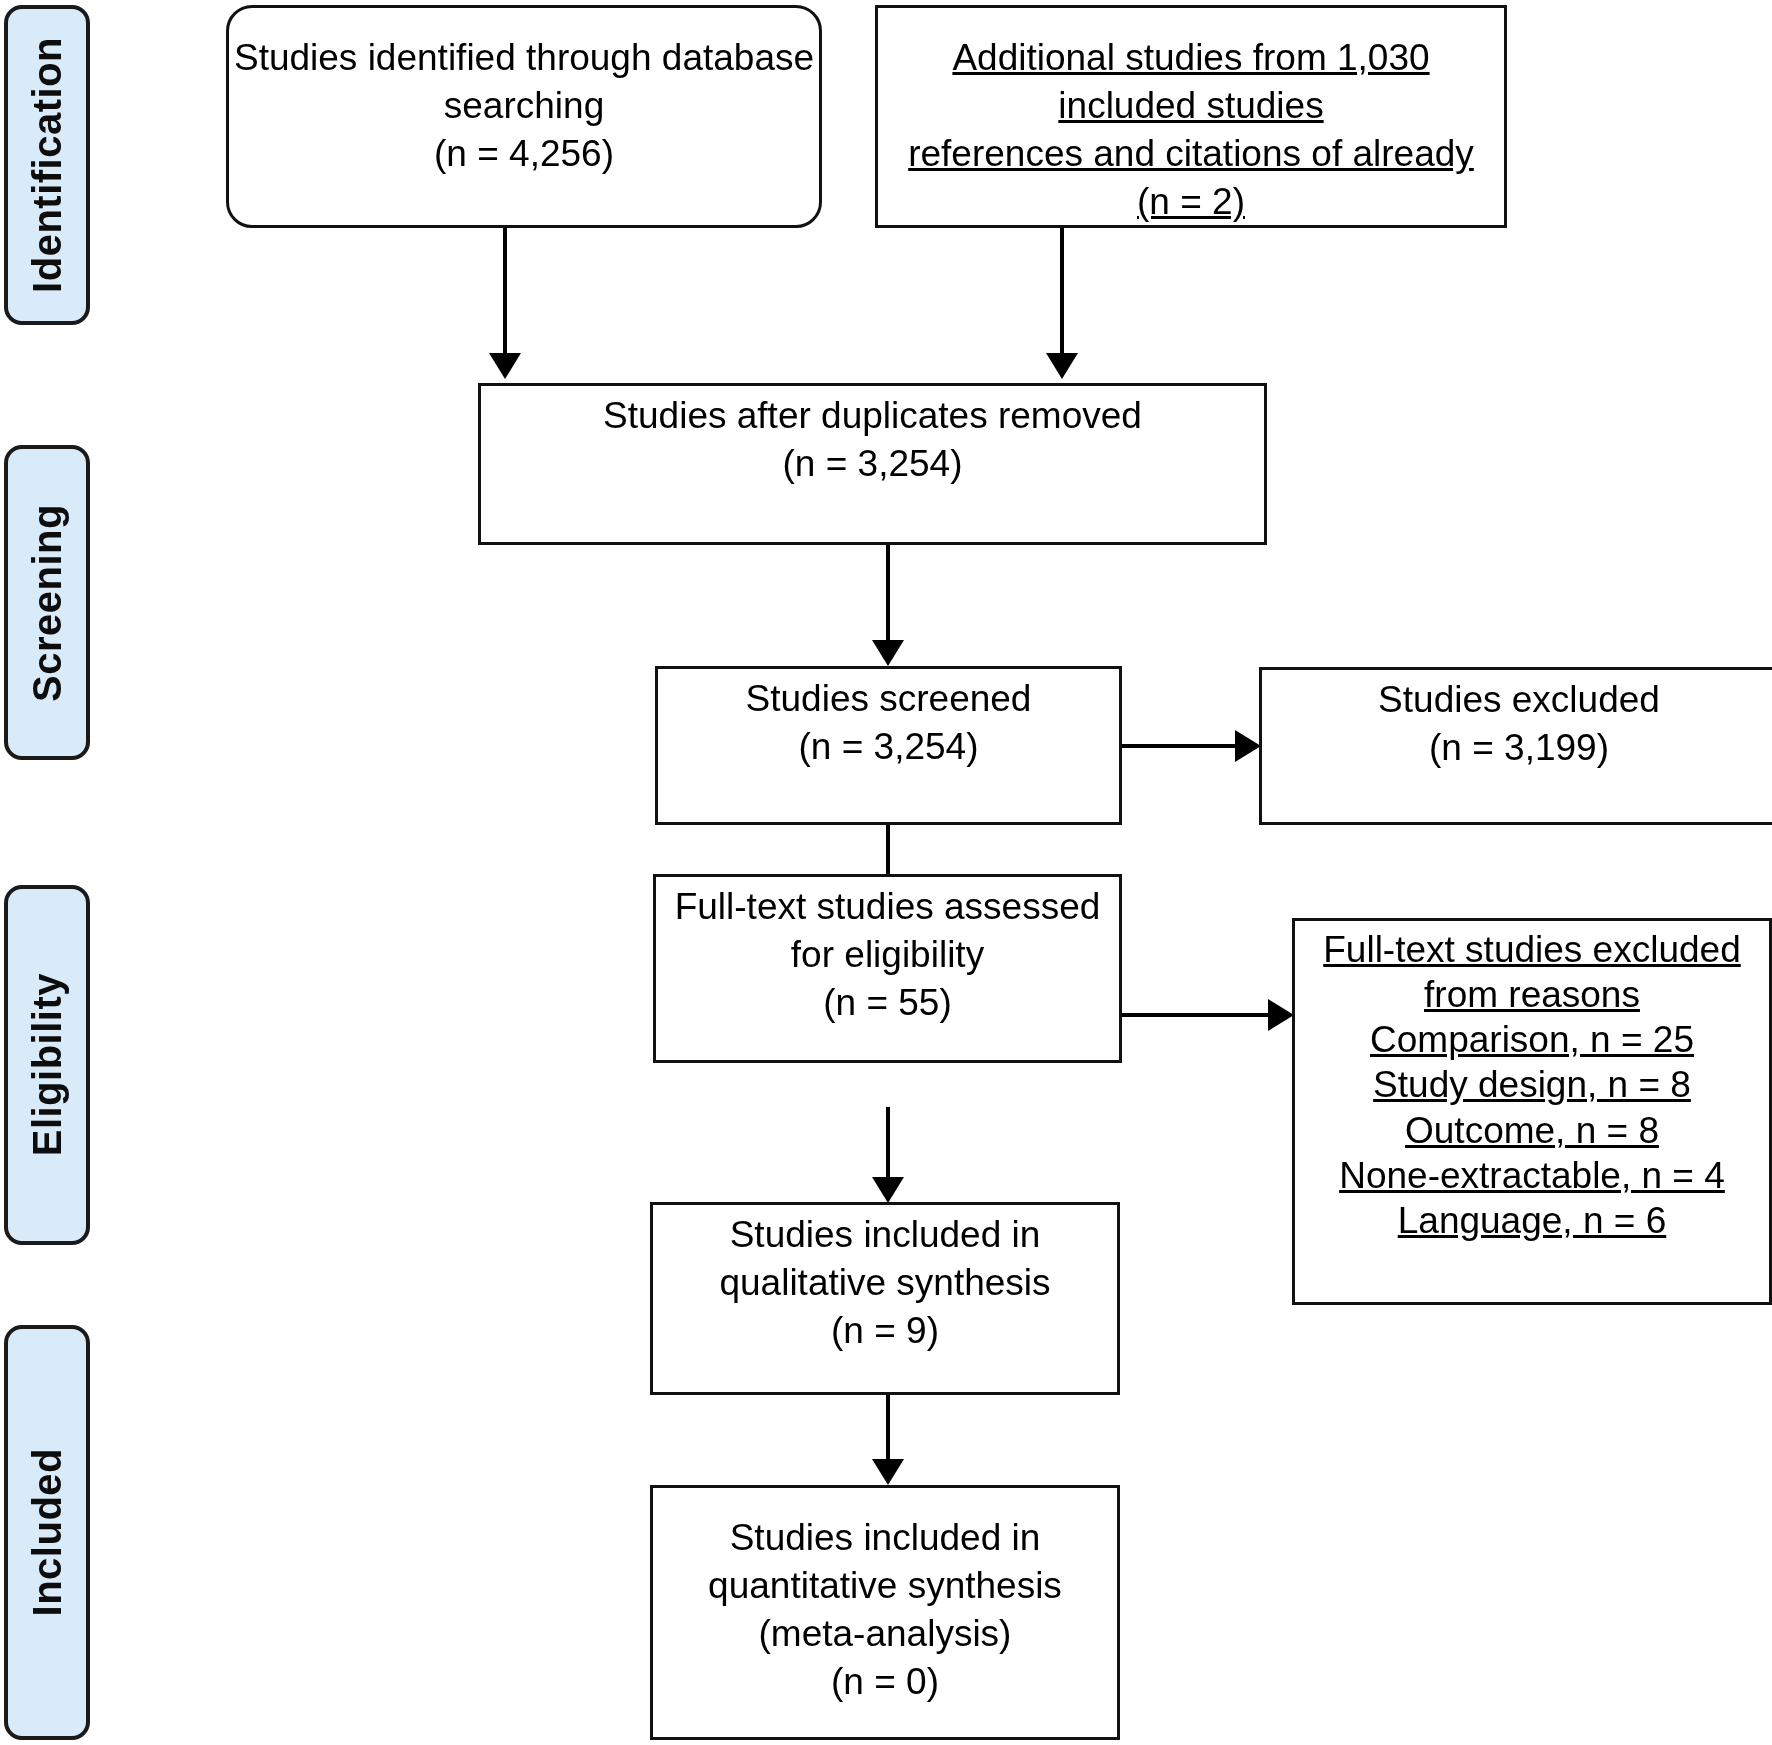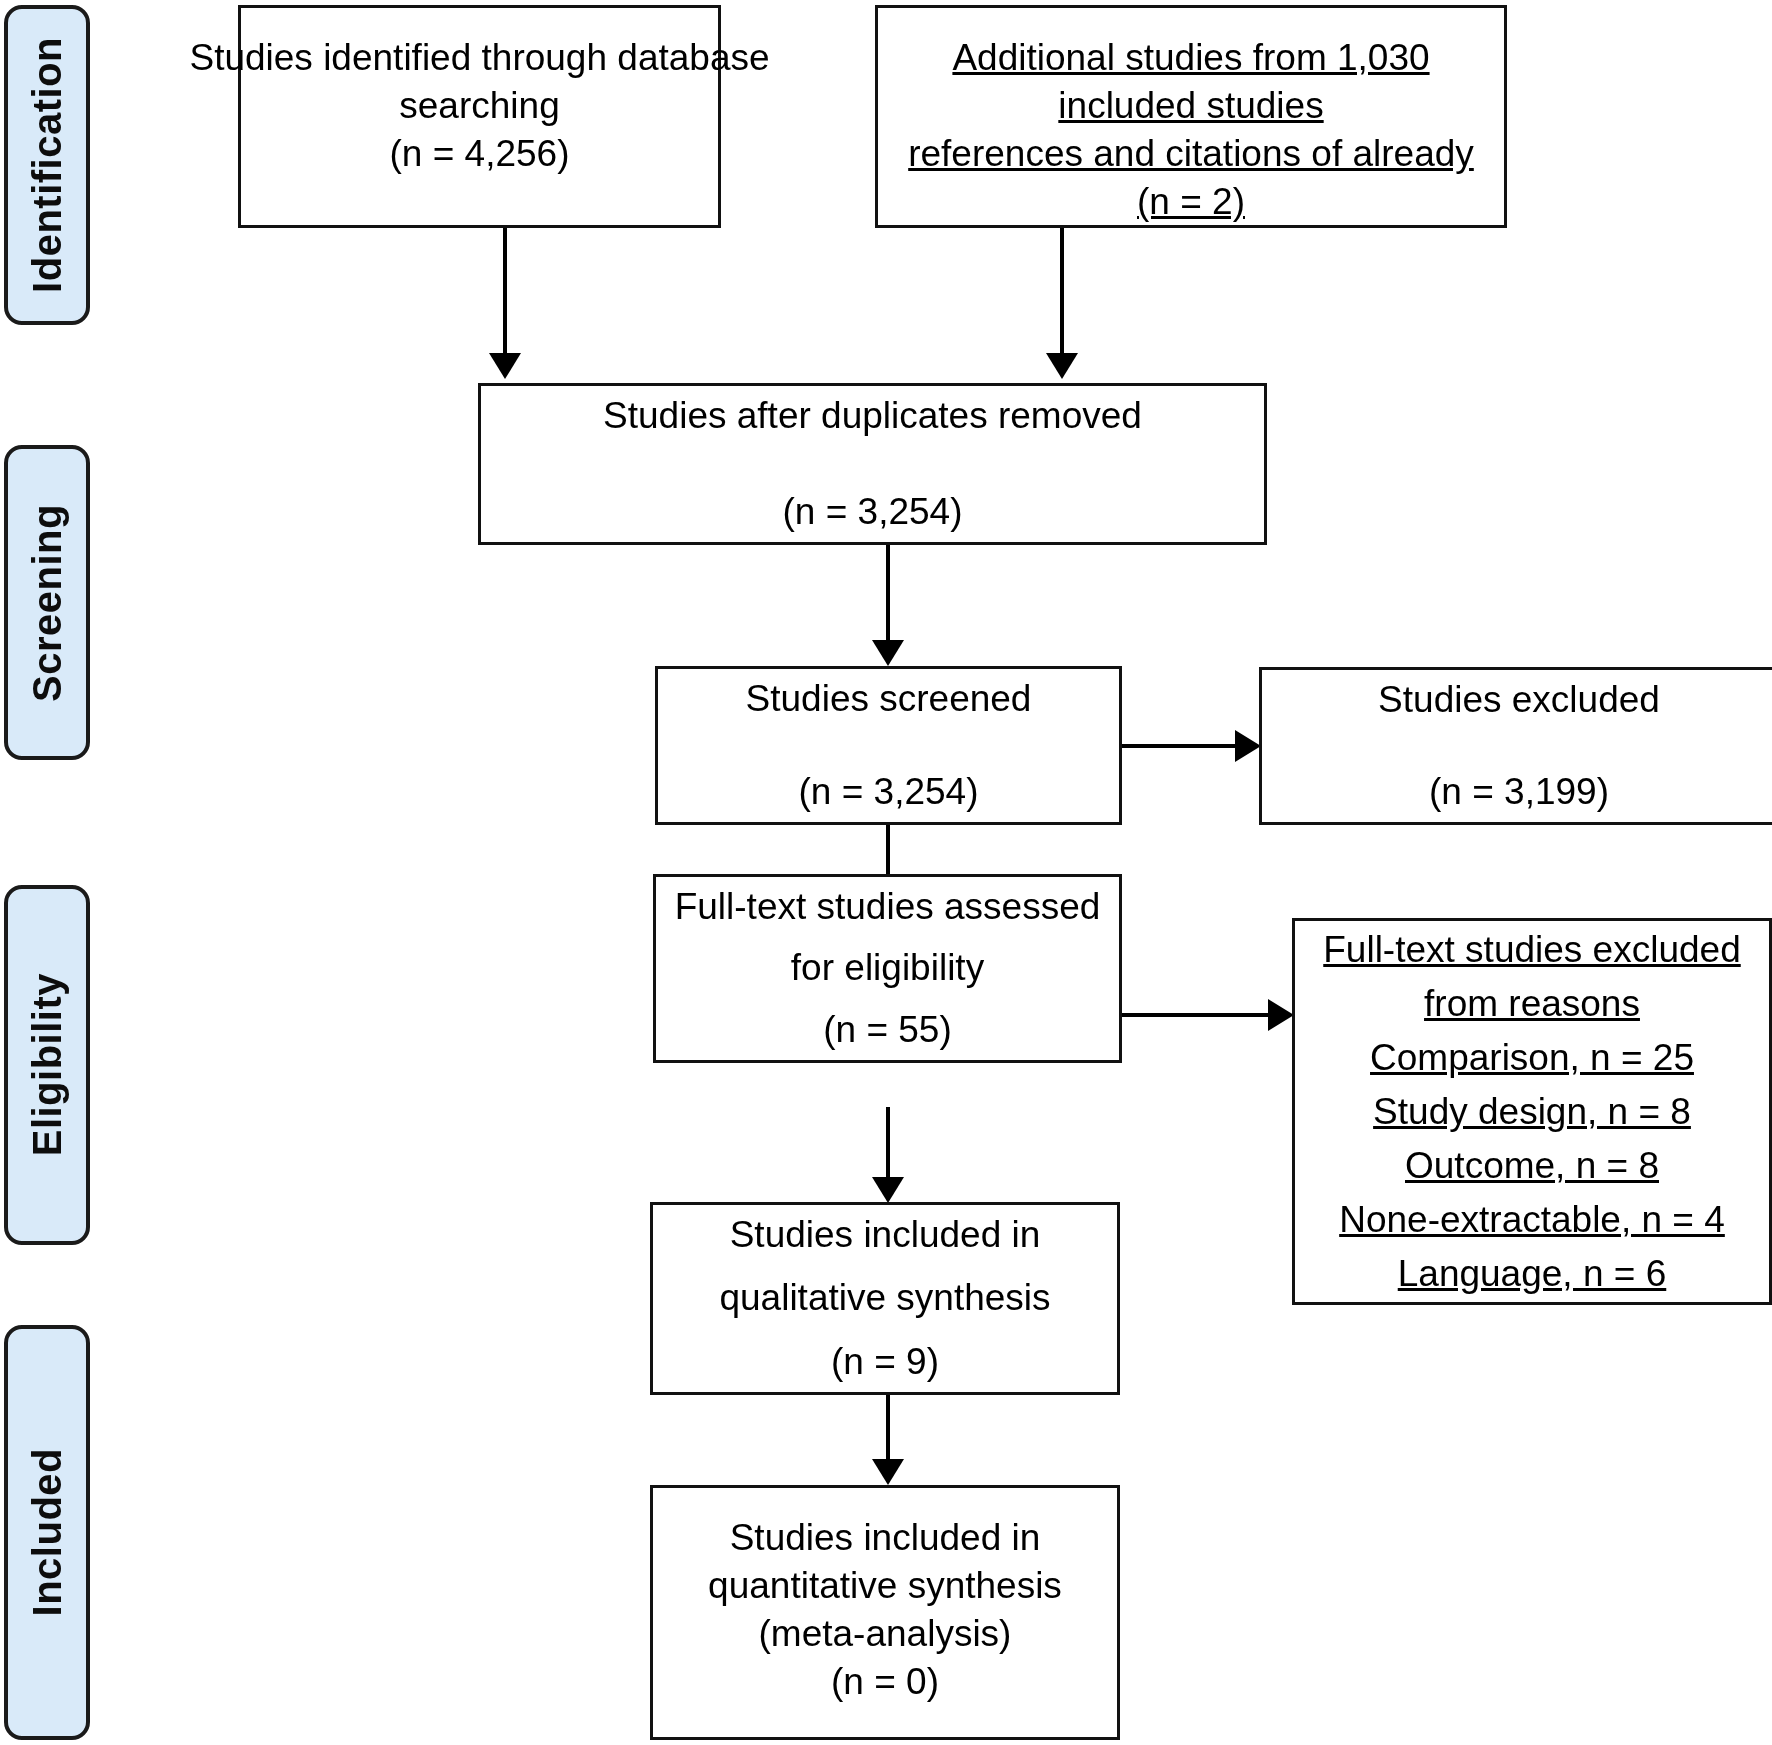--- a/index.html
+++ b/index.html
@@ -40,21 +40,21 @@
 
   
   .node {
     position: absolute;
     box-sizing: border-box;
     background: #ffffff;
     border: 3px solid #111111;
     display: flex;
     flex-direction: column;
     align-items: center;
-    justify-content: space-between;
+    justify-content: flex-start;
     text-align: center;
     padding: 6px 10px;
   }
   .node .line {
     font-size: 37px;
     line-height: 1.30;
     color: #000000;
     white-space: nowrap;
   }
   .node.tight .line { line-height: 1.22; }
@@ -104,21 +104,21 @@
   </div>
 
   <div class="stage" style="left:4px; top:885px; width:86px; height:360px;">
     <span class="stage-label">Eligibility</span>
   </div>
 
   <div class="stage" style="left:4px; top:1325px; width:86px; height:415px;">
     <span class="stage-label">Included</span>
   </div>
 
-  <div class="node top-align" style="left:238px; top:5px; width:483px; height:223px;">
+  <div class="node top-align" style="left:226px; top:5px; width:596px; height:223px;border-radius:26px;">
     <div class="line">Studies identified through database</div>
     <div class="line">searching</div>
     <div class="line">(n = 4,256)</div>
   </div>
 
   <div class="node top-align" style="left:875px; top:5px; width:632px; height:223px;text-decoration:underline;">
     <div class="line">Additional studies from 1,030</div>
     <div class="line">included studies</div>
     <div class="line">references and citations of already</div>
     <div class="line">(n = 2)</div>

